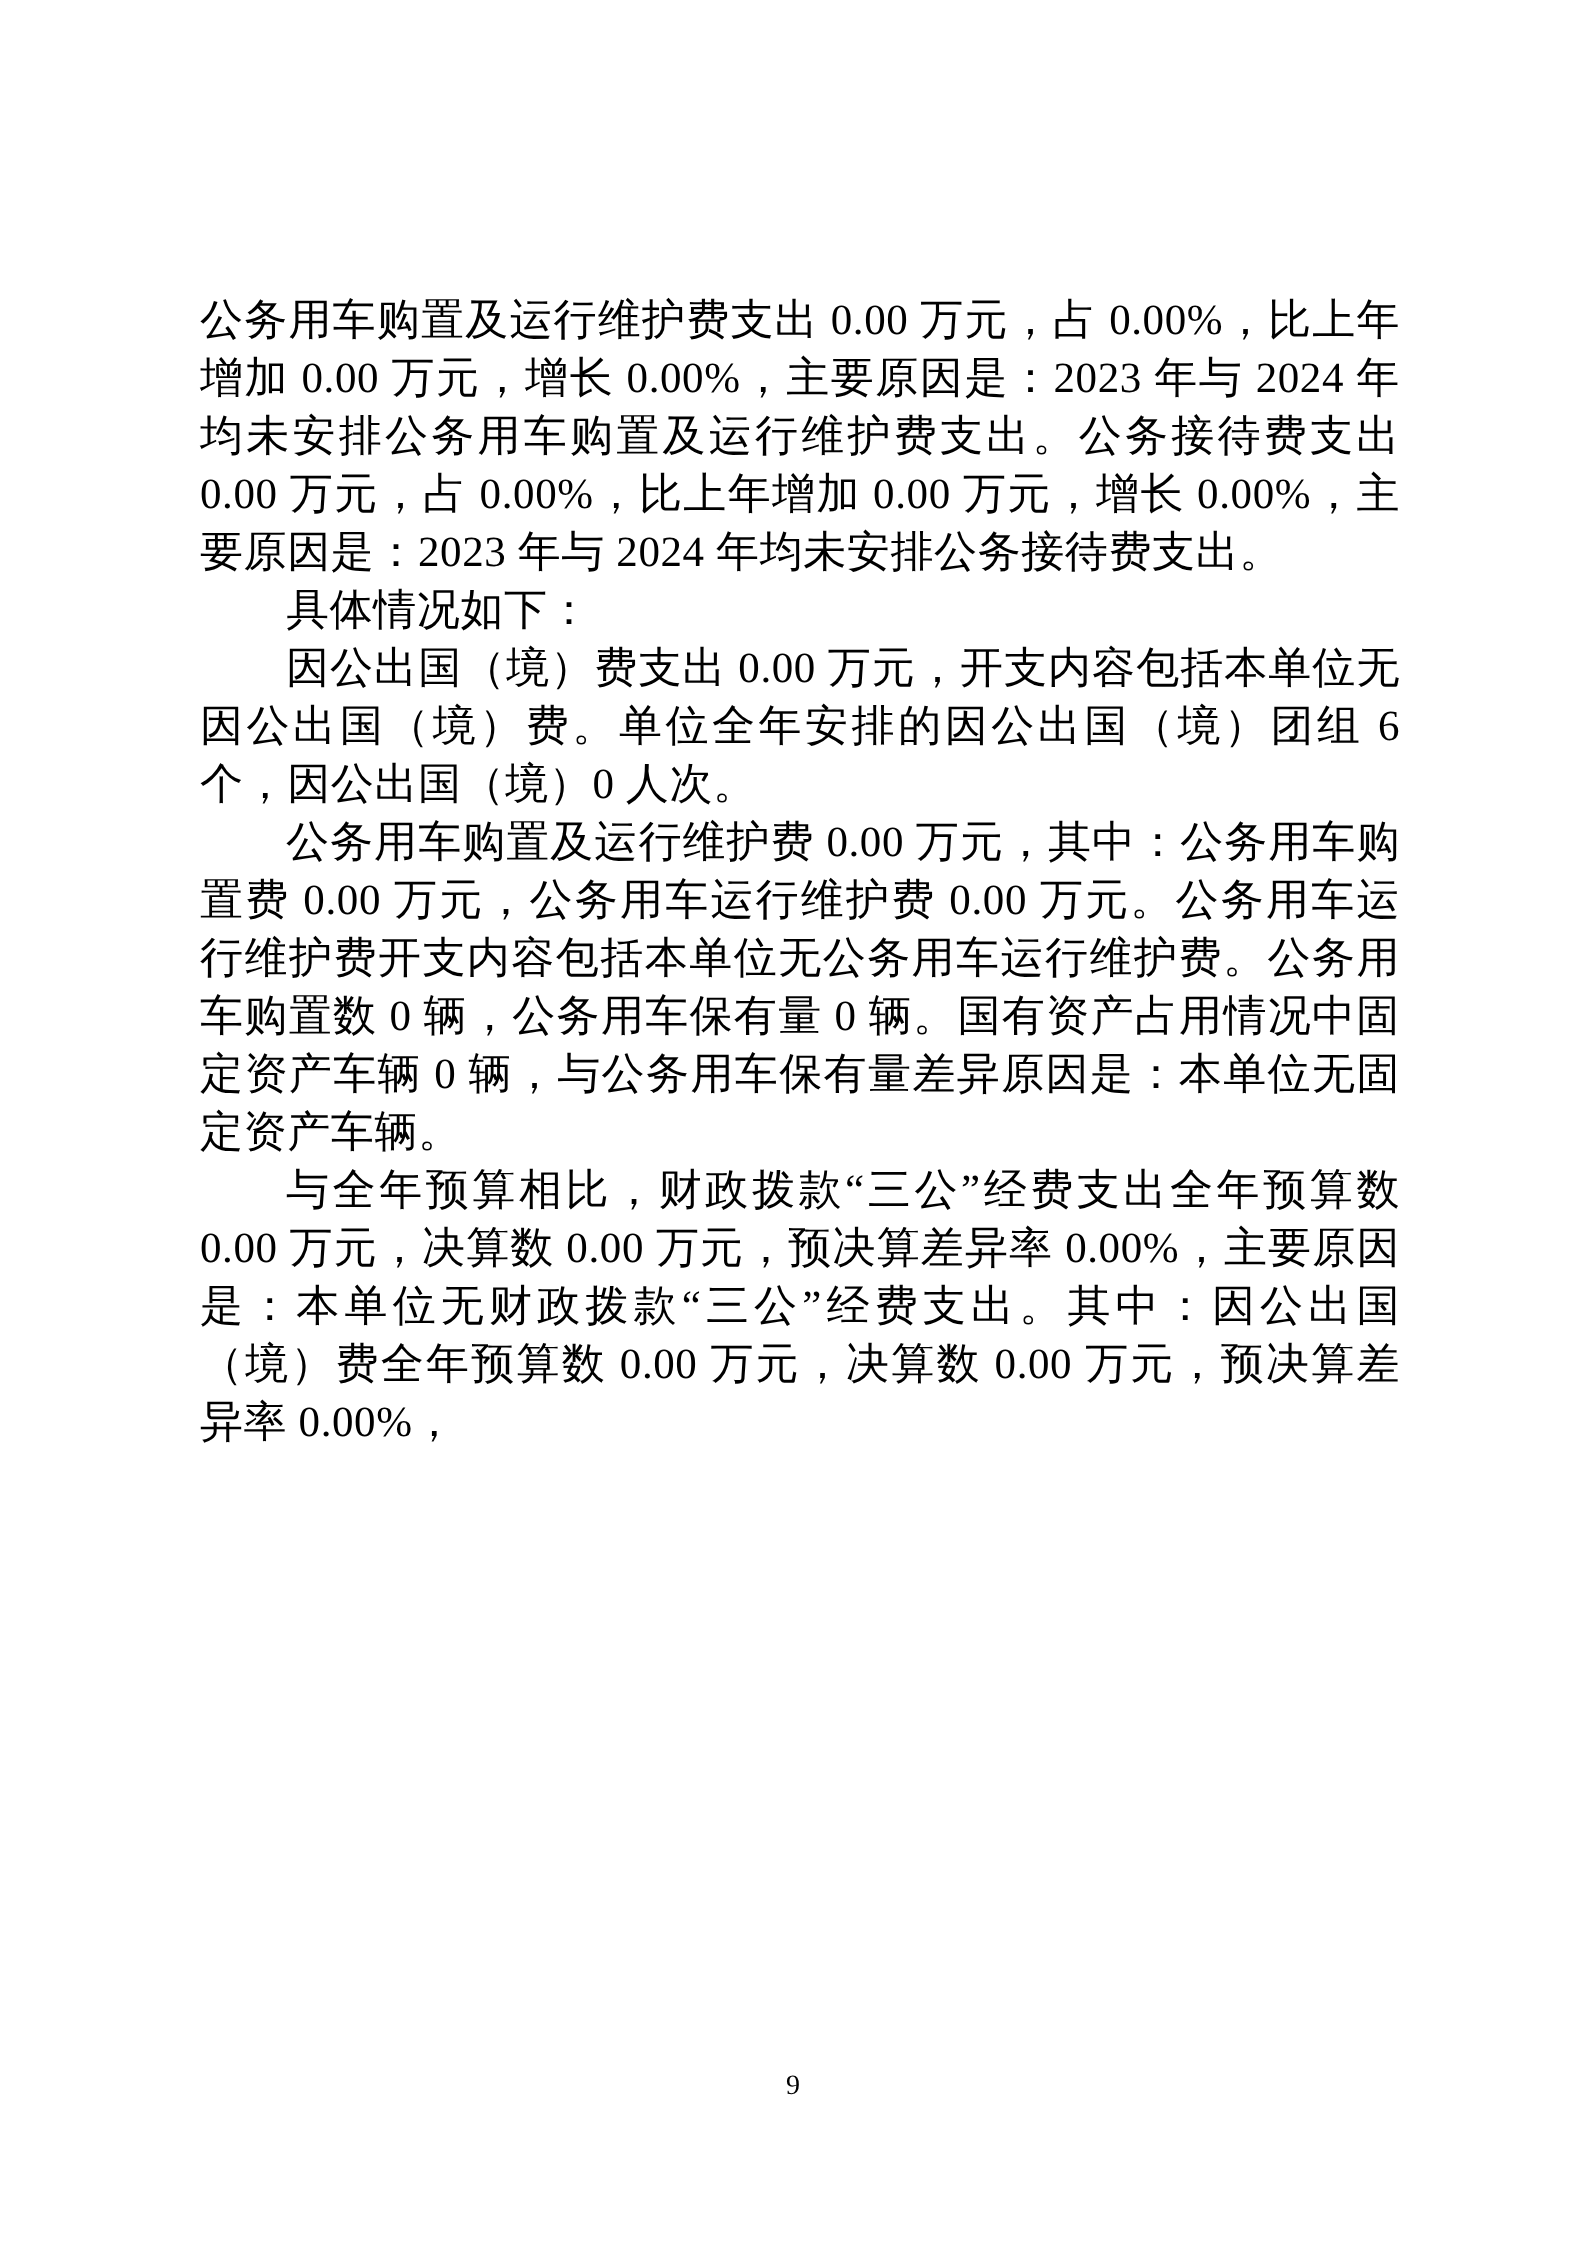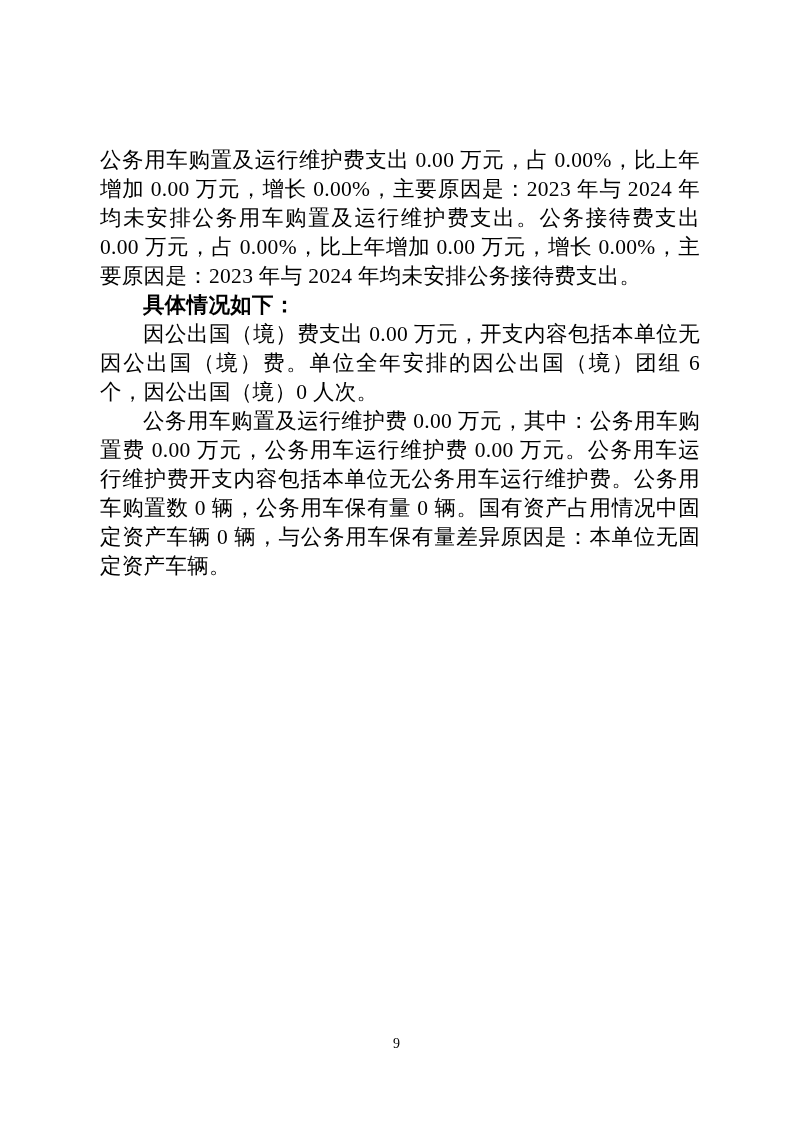--- a/index.html
+++ b/index.html
@@ -24,21 +24,21 @@
     width: 600px;
     font-size: 21.5px;
     line-height: 29px;
     text-align: justify;
     text-justify: inter-ideograph;
     letter-spacing: 0.3px;
   }
   .para { text-align: justify; }
   .para.indent { text-indent: 2em; }
   .bold-run {
-    font-weight: 700;
+    font-weight: 400;
     font-family: "Liberation Sans", "DejaVu Sans", sans-serif;
     letter-spacing: 0.3px;
   }
   .page-number {
     position: absolute;
     left: 0;
     right: 0;
     top: 1036px;
     text-align: center;
     font-size: 14px;
@@ -47,15 +47,16 @@
 </style>
 </head>
 <body>
 
 <div class="page">
   <div class="content">
     <p class="para">公务用车购置及运行维护费支出 0.00 万元，占 0.00%，比上年增加 0.00 万元，增长 0.00%，主要原因是：2023 年与 2024 年均未安排公务用车购置及运行维护费支出。公务接待费支出 0.00 万元，占 0.00%，比上年增加 0.00 万元，增长 0.00%，主要原因是：2023 年与 2024 年均未安排公务接待费支出。</p>
     <p class="para indent bold-run">具体情况如下：</p>
     <p class="para indent">因公出国（境）费支出 0.00 万元，开支内容包括本单位无因公出国（境）费。单位全年安排的因公出国（境）团组 6 个，因公出国（境）0 人次。</p>
     <p class="para indent">公务用车购置及运行维护费 0.00 万元，其中：公务用车购置费 0.00 万元，公务用车运行维护费 0.00 万元。公务用车运行维护费开支内容包括本单位无公务用车运行维护费。公务用车购置数 0 辆，公务用车保有量 0 辆。国有资产占用情况中固定资产车辆 0 辆，与公务用车保有量差异原因是：本单位无固定资产车辆。</p>
+    <p class="para indent"><span class="bold-run">与全年预算相比，</span><span>财政拨款“三公”经费支出全年预算数 0.00 万元，决算数 0.00 万元，预决算差异率 0.00%，主要原因是：本单位无财政拨款“三公”经费支出。其中：因公出国（境）费全年预算数 0.00 万元，决算数 0.00 万元，预决算差异率 0.00%，</span></p>
   </div>
   <div class="page-number">9</div>
 </div>
 
 </body></html>

